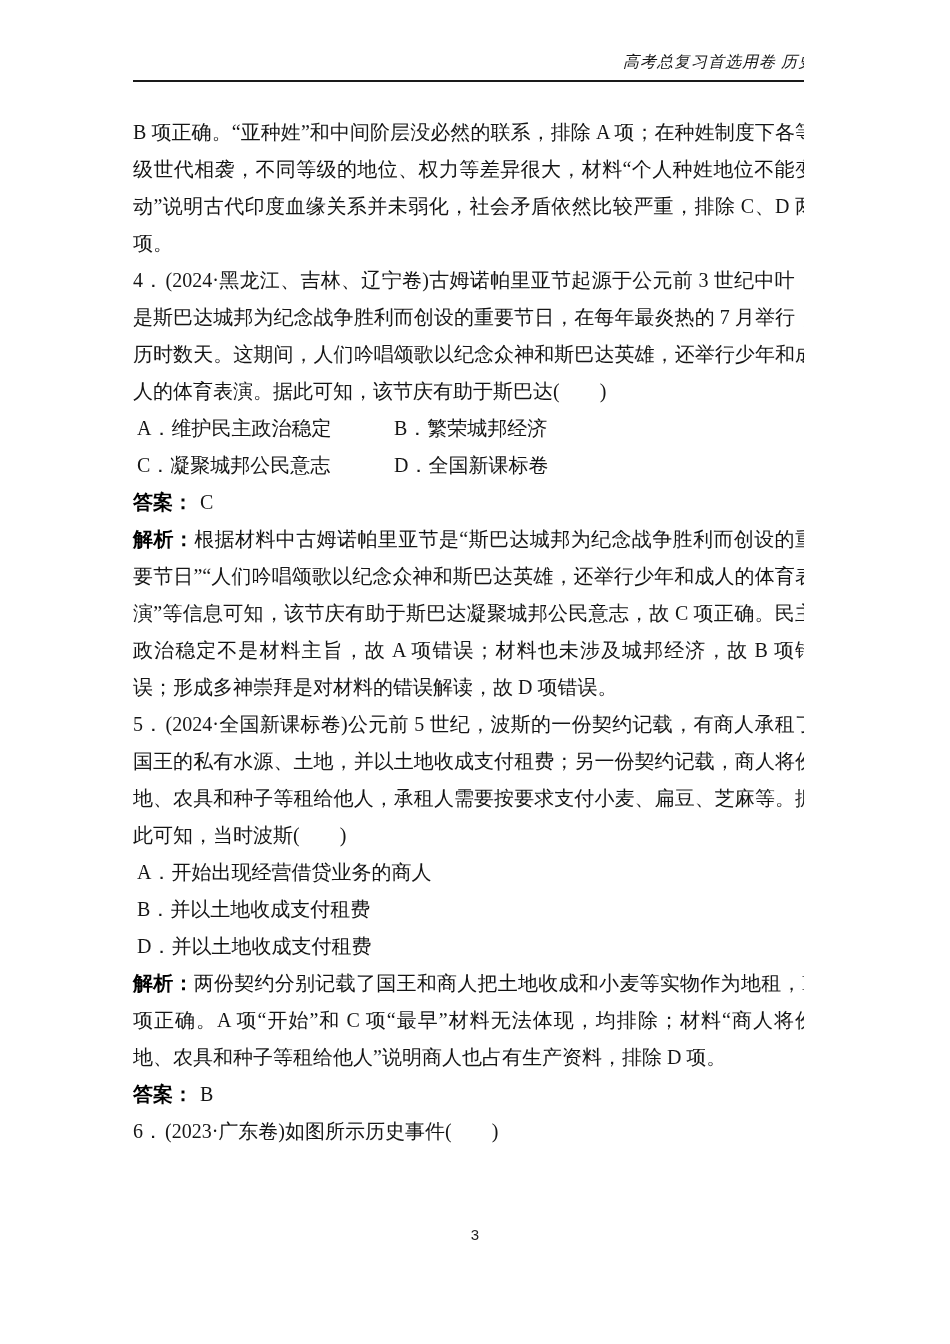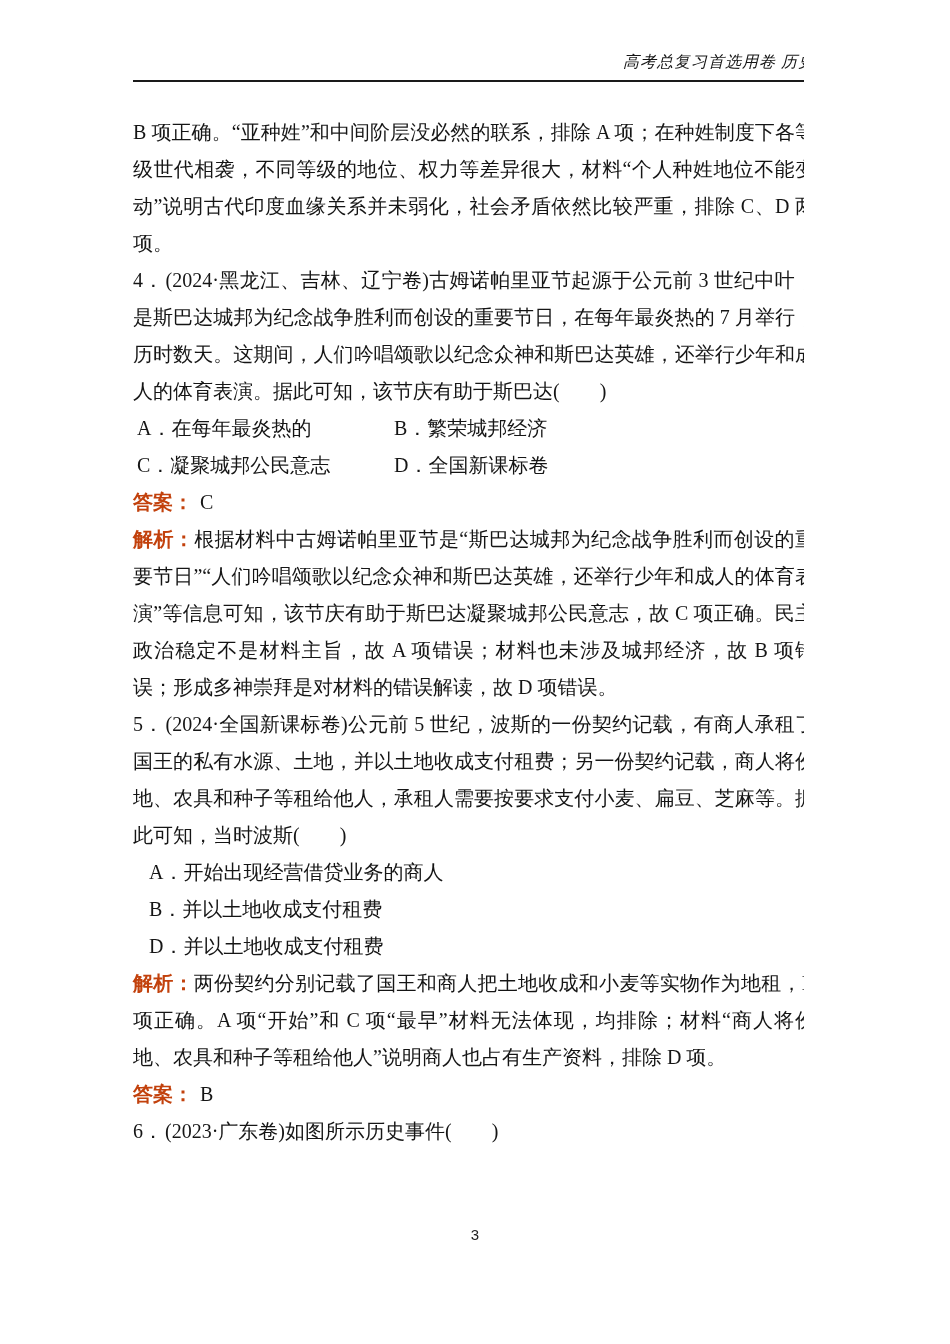--- a/index.html
+++ b/index.html
@@ -16,23 +16,23 @@
   }
   .body {
     position:absolute; top:114px; left:133px; width:682px;
     font-size:20px; line-height:37px;
     text-align:justify; text-justify:inter-ideograph;
   }
   .para { margin:0; }
   .qnum { padding-right:2px; }
   .options-grid { display:grid; grid-template-columns:257px 1fr; padding-left:4px; }
   .option { white-space:nowrap; }
-  .options-stack { padding-left:4px;margin-left:12px; }
+  .options-stack { padding-left:4px; }
   .red-label {
-    color:#c2410c; font-weight:bold;
+    color:#000000; font-weight:bold;
     font-family:"Liberation Sans","DejaVu Sans",sans-serif;
     margin-top:16px;
   }
   .answer-value { margin-left:7px; }
   .footer {
     position:absolute; top:1226px; left:0; width:950px; text-align:center;
     font-size:15px; font-family:"Liberation Sans","DejaVu Sans",sans-serif; color:#222;
   }
 </style>
 </head>
@@ -44,21 +44,21 @@
     <span>高考总复习首选用卷 历史</span>
   </div>
 
   <div class="body">
 
     <p class="para">B 项正确。“亚种姓”和中间阶层没必然的联系，排除 A 项；在种姓制度下各等级世代相袭，不同等级的地位、权力等差异很大，材料“个人种姓地位不能变动”说明古代印度血缘关系并未弱化，社会矛盾依然比较严重，排除 C、D 两项。</p>
 
     <p class="para"><span class="qnum">4．</span><span>(2024·黑龙江、吉林、辽宁卷)古姆诺帕里亚节起源于公元前 3 世纪中叶，是斯巴达城邦为纪念战争胜利而创设的重要节日，在每年最炎热的 7 月举行，历时数天。这期间，人们吟唱颂歌以纪念众神和斯巴达英雄，还举行少年和成人的体育表演。据此可知，该节庆有助于斯巴达(　　)</span></p>
 
     <div class="options-grid">
-      <div class="option"><span>A．</span><span>在每年最炎热的</span></div>
+      <div class="option"><span>A．</span><span>维护民主政治稳定</span></div>
       <div class="option"><span>B．</span><span>繁荣城邦经济</span></div>
       <div class="option"><span>C．</span><span>凝聚城邦公民意志</span></div>
       <div class="option"><span>D．</span><span>全国新课标卷</span></div>
     </div>
 
     <p class="para"><span class="red-label">答案：</span><span class="answer-value">C</span></p>
 
     <p class="para"><span class="red-label">解析：</span><span>根据材料中古姆诺帕里亚节是“斯巴达城邦为纪念战争胜利而创设的重要节日”“人们吟唱颂歌以纪念众神和斯巴达英雄，还举行少年和成人的体育表演”等信息可知，该节庆有助于斯巴达凝聚城邦公民意志，故 C 项正确。民主政治稳定不是材料主旨，故 A 项错误；材料也未涉及城邦经济，故 B 项错误；形成多神崇拜是对材料的错误解读，故 D 项错误。</span></p>
 
     <p class="para"><span class="qnum">5．</span><span>(2024·全国新课标卷)公元前 5 世纪，波斯的一份契约记载，有商人承租了国王的私有水源、土地，并以土地收成支付租费；另一份契约记载，商人将份地、农具和种子等租给他人，承租人需要按要求支付小麦、扁豆、芝麻等。据此可知，当时波斯(　　)</span></p>

